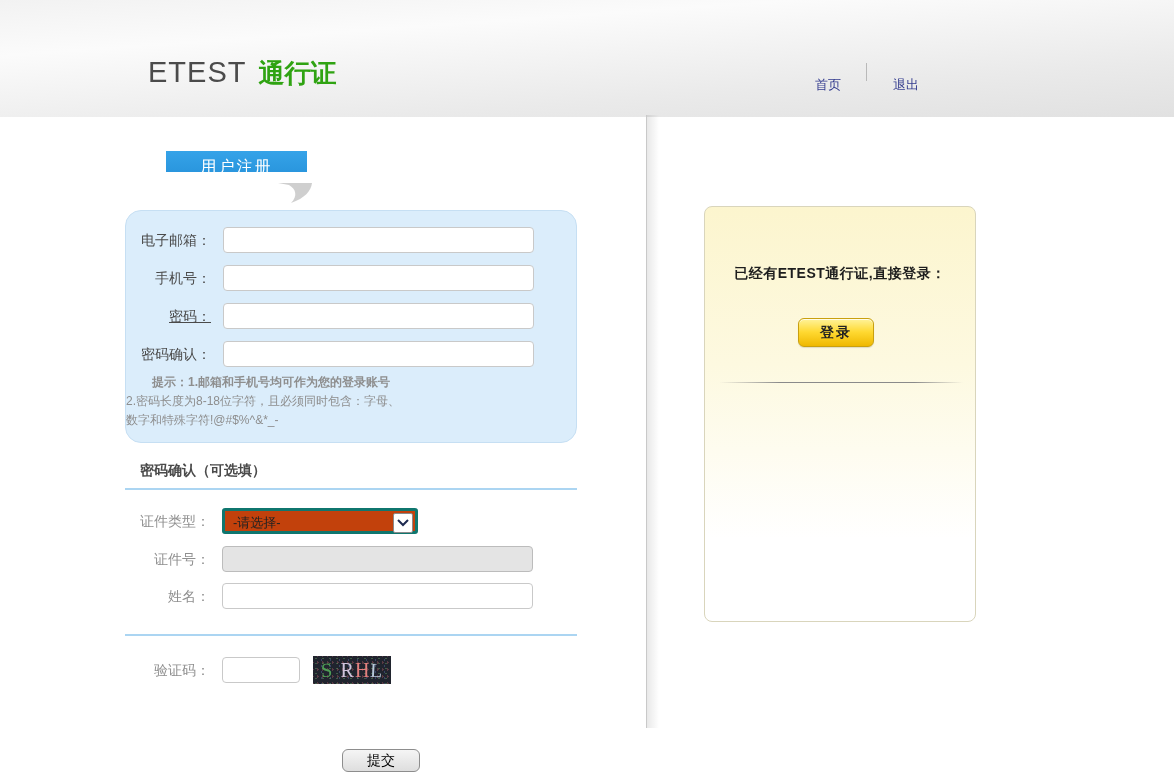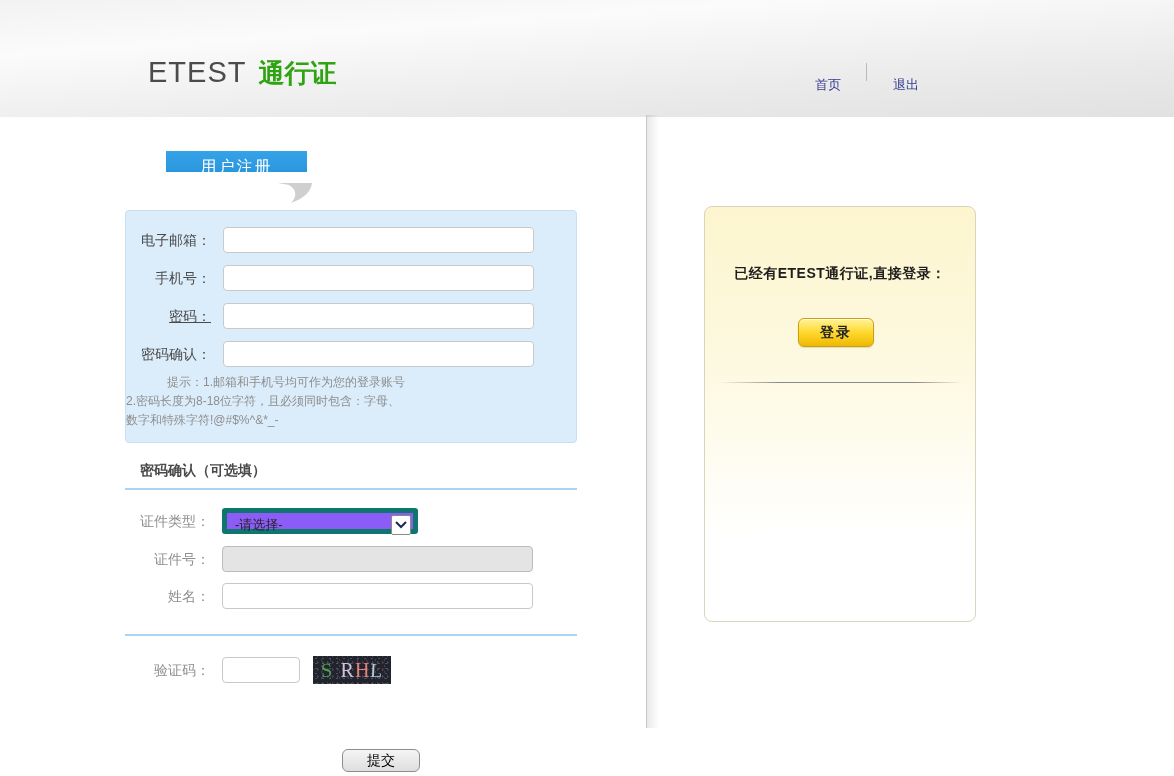--- a/index.html
+++ b/index.html
@@ -27,53 +27,53 @@
   .reg-tab {
     position:absolute; left:166px; top:151px; width:141px; height:21px;
     background:linear-gradient(180deg,#35a3e8,#2a96de);
     color:#ffffff; font-size:16px; letter-spacing:2px;
     text-align:center; line-height:32px;
   }
   .reg-tab-tail { position:absolute; left:278px; top:183px; }
 
   .reg-panel {
     position:absolute; left:125px; top:210px; width:452px; height:233px;
-    background:#dbedfb; border:1px solid #c6dff3; border-radius:4px;
+    background:#dbedfb; border:1px solid #c6dff3; border-radius:16px;
   }
   .frow-label {
     position:absolute; left:0; width:85px; text-align:right;
     font-size:14px; color:#4a4a4a; line-height:26px; white-space:nowrap;
   }
   .frow-input {
     position:absolute; left:97px; width:311px; height:26px;
     border:1px solid #c9c9c9; border-radius:4px; background:#ffffff;
     padding:0 8px; font-size:13px; color:#333; outline:none;
     font-family:"Liberation Sans","DejaVu Sans",sans-serif;
   }
   .r1 { top:16px; } .r2 { top:54px; } .r3 { top:92px;text-decoration:underline; } .r4 { top:130px; }
 
   .tips { position:absolute; left:0; top:162px; width:440px; font-size:12px; color:#8e8e8e; line-height:19px; }
-  .tips-l1 { margin-left:41px; }
+  .tips-l1 { margin-left:26px;font-weight:bold; }
   .tips-l2, .tips-l3 { }
 
   .section-title {
     position:absolute; left:140px; top:462px; font-size:14px; font-weight:bold; color:#4a4a4a;
   }
   .hr-blue { position:absolute; left:125px; width:452px; height:2px; background:#abd5f2; }
   .hr1 { top:488px; } .hr2 { top:634px; }
 
   .grey-label {
     position:absolute; left:125px; width:85px; text-align:right;
     font-size:14px; color:#8f8f8f; line-height:26px; white-space:nowrap;
   }
   .gl-idtype { top:508px; } .gl-idnum { top:546px; } .gl-name { top:583px; } .gl-captcha { top:657px; }
 
   .sel {
     position:absolute; left:222px; top:508px; width:196px; height:26px;
-    background:#8b5cf6; border:5px solid #0f766e; border-radius:3px; cursor:pointer;
+    background:#c2410c; border:3px solid #0f766e; border-radius:3px; cursor:pointer;
   }
   .sel-value { position:absolute; left:8px; top:0; line-height:24px; font-size:13px; color:#222; }
   .sel-btn {
     position:absolute; right:2px; top:2px; width:20px; height:20px;
     border:1px solid #8a8a8a; border-radius:2px; background:#ffffff;
     display:flex; align-items:center; justify-content:center;
   }
   .std-input {
     position:absolute; left:222px; width:311px; height:26px;
     border:1px solid #c9c9c9; border-radius:4px; background:#ffffff;

